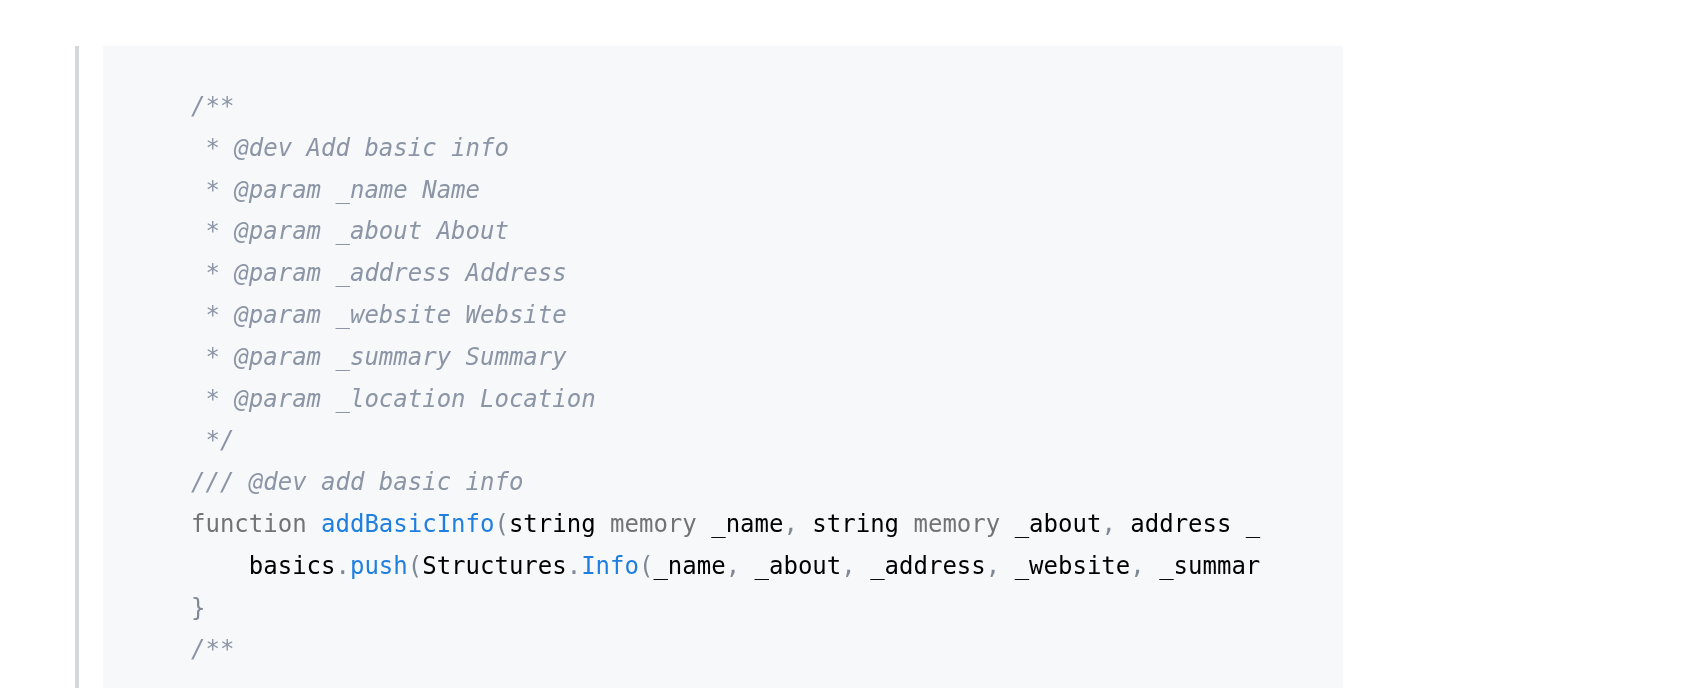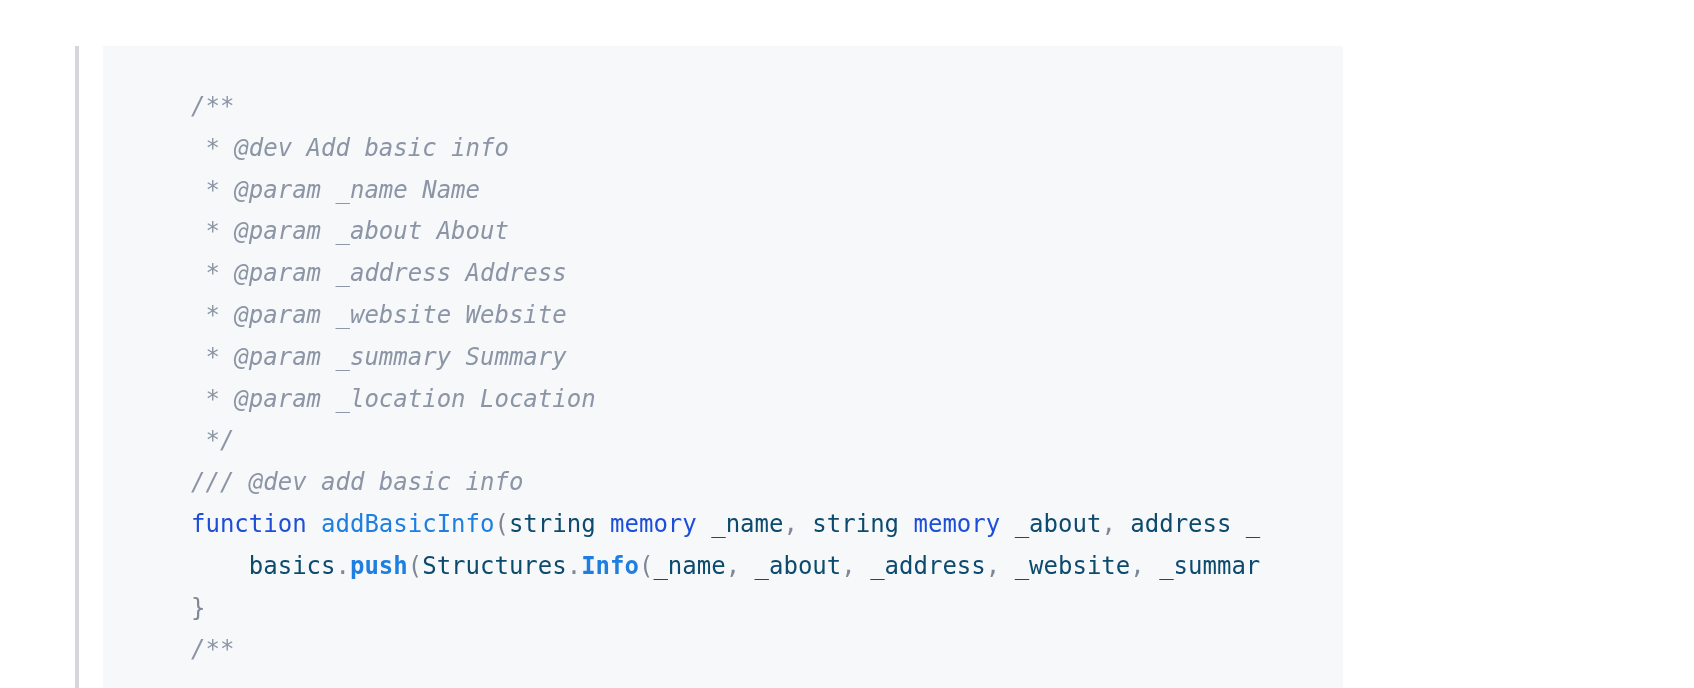--- a/index.html
+++ b/index.html
@@ -60,24 +60,24 @@
   .code-line {
     white-space: pre;
     padding-left: 88px;
     height: 41.8px;
     display: block;
     overflow: hidden;
   }
 
   
   .tok-comment   { color: #8b95a5; font-style: italic; }
-  .tok-keyword   { color: #1d4ed8; }
+  .tok-keyword   { color: #737373; }
   .tok-function  { color: #1f7fe0; font-weight: normal; }
-  .tok-method    { color: #1f7fe0; font-weight: bold; }
-  .tok-plain     { color: #0c4a6e; }
+  .tok-method    { color: #1f7fe0; font-weight: normal; }
+  .tok-plain     { color: #000000; }
   .tok-punct     { color: #7e8794; }
 </style>
 </head>
 <body>
 
 <div id="page">
 
   <div id="left-rule" style="background: rgb(213, 215, 218);"></div>
 
   <div id="code-block" style="background: rgb(246, 248, 250);">

